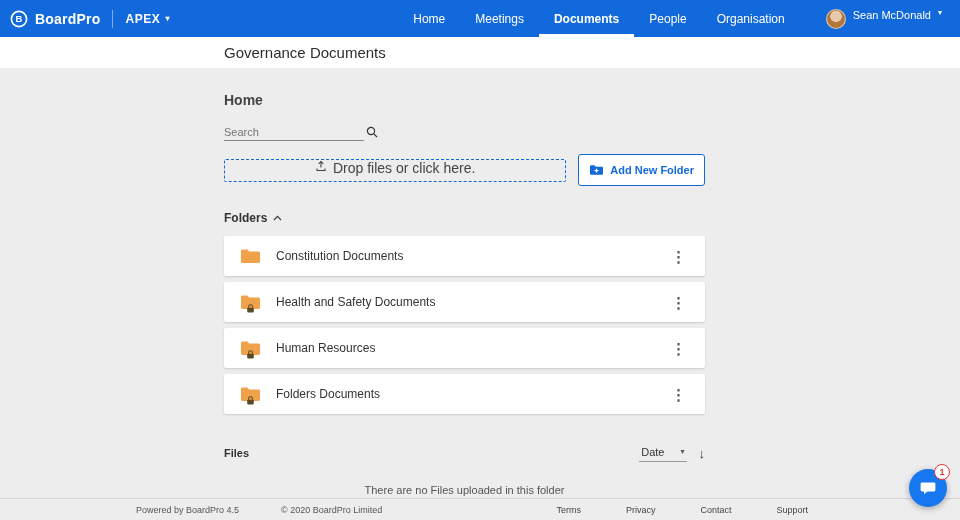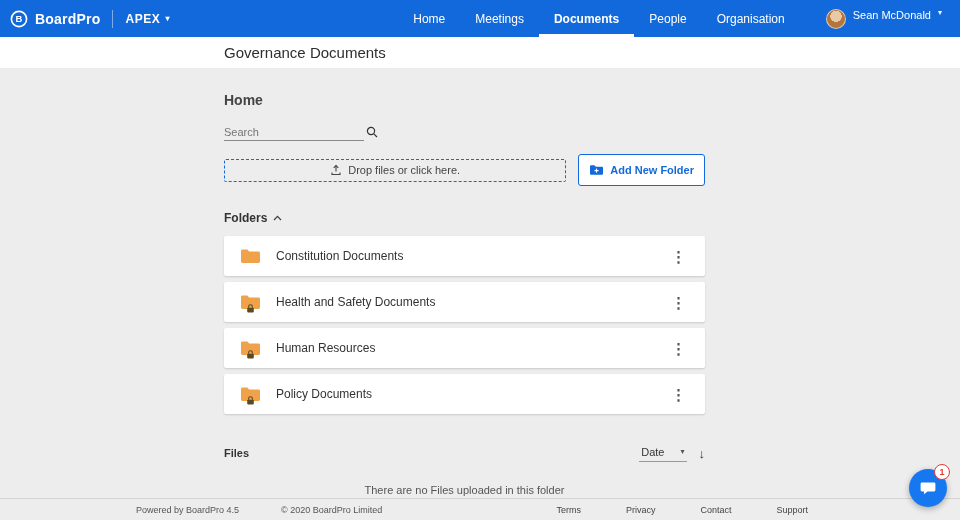--- a/index.html
+++ b/index.html
@@ -72,22 +72,22 @@
     font-size: 11px; color: #333; font-family: "Liberation Sans", sans-serif;
   }
   .search-icon { display: flex; cursor: pointer; }
 
   .upload-row { margin-top: 13px; display: flex; align-items: center; gap: 12px; }
   .dropzone {
     flex: 1;
     height: 23px;
     border: 1px dashed #1269db;
     border-radius: 2px;
-    display: flex; align-items: center; justify-content: center; gap: 6px;
-    font-size: 11px; color: #444;
+    display: flex; align-items: flex-start; justify-content: center; gap: 6px;
+    font-size: 14px; color: #444;
     cursor: pointer;
   }
   .add-folder-btn {
     height: 32px;
     background: #fff;
     border: 1px solid #1269db;
     border-radius: 3px;
     color: #1269db;
     font-size: 11px;
     font-weight: bold;
@@ -306,21 +306,21 @@
         <svg width="21" height="16" viewBox="0 0 21 16">
           <path d="M1 3 a1.4 1.4 0 0 1 1.4-1.4 h5 l1.8 1.9 h9.4 a1.4 1.4 0 0 1 1.4 1.4 v8.7 a1.4 1.4 0 0 1-1.4 1.4 H2.4 A1.4 1.4 0 0 1 1 13.6 z" fill="#f0a24b"></path>
         </svg>
         <span class="lock-overlay">
           <svg width="9" height="9" viewBox="0 0 9 9">
             <rect x="1.2" y="3.8" width="6.6" height="4.6" rx="0.8" fill="#5a4a24"></rect>
             <path d="M2.6 3.8 V2.7 a1.9 1.9 0 0 1 3.8 0 V3.8" fill="none" stroke="#5a4a24" stroke-width="1.1"></path>
           </svg>
         </span>
       </span>
-      <span class="folder-name">Policy Documents</span>
+      <span class="folder-name">Folders Documents</span>
       <span class="kebab">⋮</span>
     </div>
 
   </div>
 
   <div class="files-row">
     <span class="files-label">Files</span>
     <div class="files-sort">
       <div class="sort-select">
         <span>Date</span>

